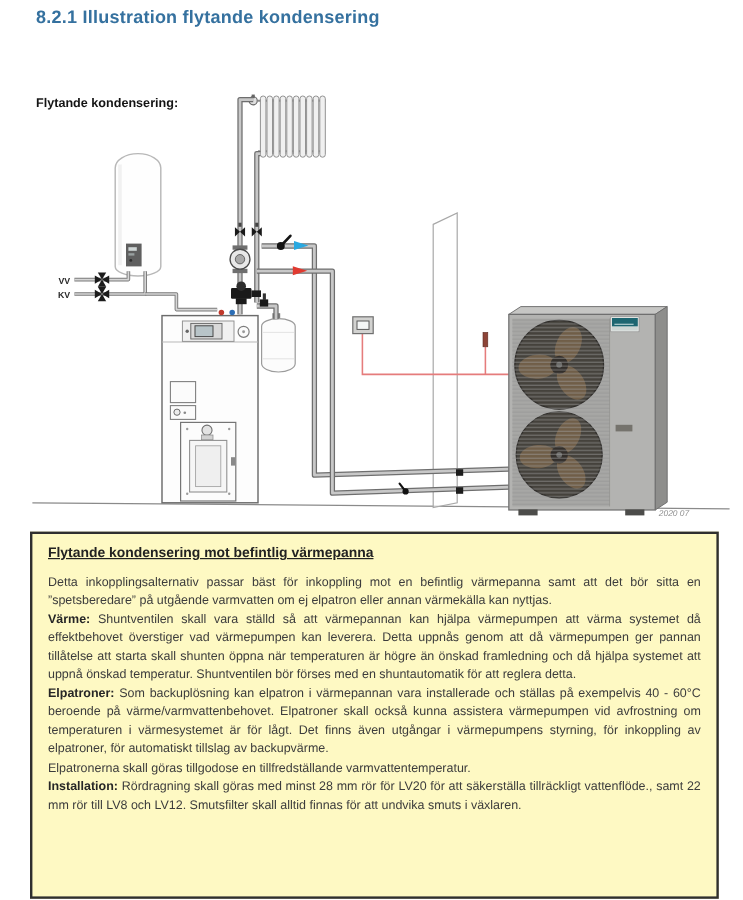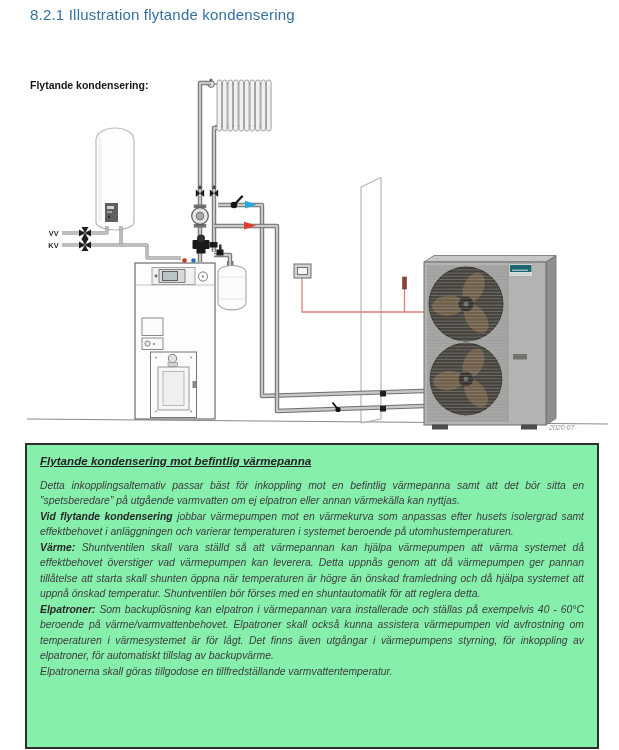--- a/index.html
+++ b/index.html
@@ -1,29 +1,29 @@
 <!DOCTYPE html>
 <html><head>
 <meta charset="utf-8">
 <style>
   html,body{margin:0;padding:0;background:#ffffff;}
   body{width:619px;height:750px;position:relative;overflow:hidden;
        font-family:"Liberation Sans",sans-serif;color:#3c3c3c;}
   .page-heading{position:absolute;left:30px;top:6px;margin:0;
-       font-size:15px;font-weight:400;color:#35719f;letter-spacing:.2px;}
+       font-size:15px;font-weight:700;color:#35719f;letter-spacing:.2px;}
   .diagram{position:absolute;left:0;top:30px;width:619px;height:412px;}
   svg text{font-family:"Liberation Sans",sans-serif;}
   .pipe-o{stroke:#6e6e6e;stroke-width:4.4;fill:none;stroke-linejoin:round;}
   .pipe-i{stroke:#c8c8c8;stroke-width:2.3;fill:none;stroke-linejoin:round;}
   .spipe-o{stroke:#7a7a7a;stroke-width:3;fill:none;stroke-linejoin:round;}
   .spipe-i{stroke:#d6d6d6;stroke-width:1.4;fill:none;stroke-linejoin:round;}
   .wire{stroke:#e57c7c;stroke-width:1.3;fill:none;}
   .infobox{position:absolute;left:25px;top:443px;width:544px;height:284px;
-       border:2px solid #2f2f2f;padding:8px 13px 10px;background:#86efac;
-       font-size:10.4px;line-height:15.5px;text-align:justify;overflow:hidden;font-style:italic;}
+       border:2px solid #2f2f2f;padding:8px 13px 10px;background:#fef9c3;
+       font-size:10.4px;line-height:15.5px;text-align:justify;overflow:hidden;}
   .infobox h2{margin:0 0 9px 0;font-size:11.6px;color:#222;
        text-decoration:underline;}
   .infobox p{margin:0;}
   .infobox strong{color:#262626;}
 </style>
 </head>
 <body>
 
 <h1 class="page-heading">8.2.1 Illustration flytande kondensering</h1>
 
@@ -234,18 +234,18 @@
   </g>
 
   <text x="549" y="430" font-size="7" font-style="italic" fill="#8e8e8e">2020 07</text>
 </svg>
 </div>
 
 <div class="infobox">
   <h2>Flytande kondensering mot befintlig värmepanna</h2>
   <div id="infobox-paragraphs">
       <p><span>Detta inkopplingsalternativ passar bäst för inkoppling mot en befintlig värmepanna samt att det bör sitta en ”spetsberedare” på utgående varmvatten om ej elpatron eller annan värmekälla kan nyttjas.</span></p>
-      <p><strong>Vid flytande kondensering</strong><span> jobbar värmepumpen mot en värmekurva som anpassas efter husets isolergrad samt effektbehovet i anläggningen och varierar temperaturen i systemet beroende på utomhustemperaturen.</span></p>
       <p><strong>Värme:</strong><span> Shuntventilen skall vara ställd så att värmepannan kan hjälpa värmepumpen att värma systemet då effektbehovet överstiger vad värmepumpen kan leverera. Detta uppnås genom att då värmepumpen ger pannan tillåtelse att starta skall shunten öppna när temperaturen är högre än önskad framledning och då hjälpa systemet att uppnå önskad temperatur. Shuntventilen bör förses med en shuntautomatik för att reglera detta.</span></p>
       <p><strong>Elpatroner:</strong><span> Som backuplösning kan elpatron i värmepannan vara installerade och ställas på exempelvis 40 - 60°C beroende på värme/varmvattenbehovet. Elpatroner skall också kunna assistera värmepumpen vid avfrostning om temperaturen i värmesystemet är för lågt. Det finns även utgångar i värmepumpens styrning, för inkoppling av elpatroner, för automatiskt tillslag av backupvärme.</span></p>
       <p><span>Elpatronerna skall göras tillgodose en tillfredställande varmvattentemperatur.</span></p>
+      <p><strong>Installation:</strong><span> Rördragning skall göras med minst 28 mm rör för LV20 för att säkerställa tillräckligt vattenflöde., samt 22 mm rör till LV8 och LV12. Smutsfilter skall alltid finnas för att undvika smuts i växlaren.</span></p>
     </div>
 </div>
 
 </body></html>

